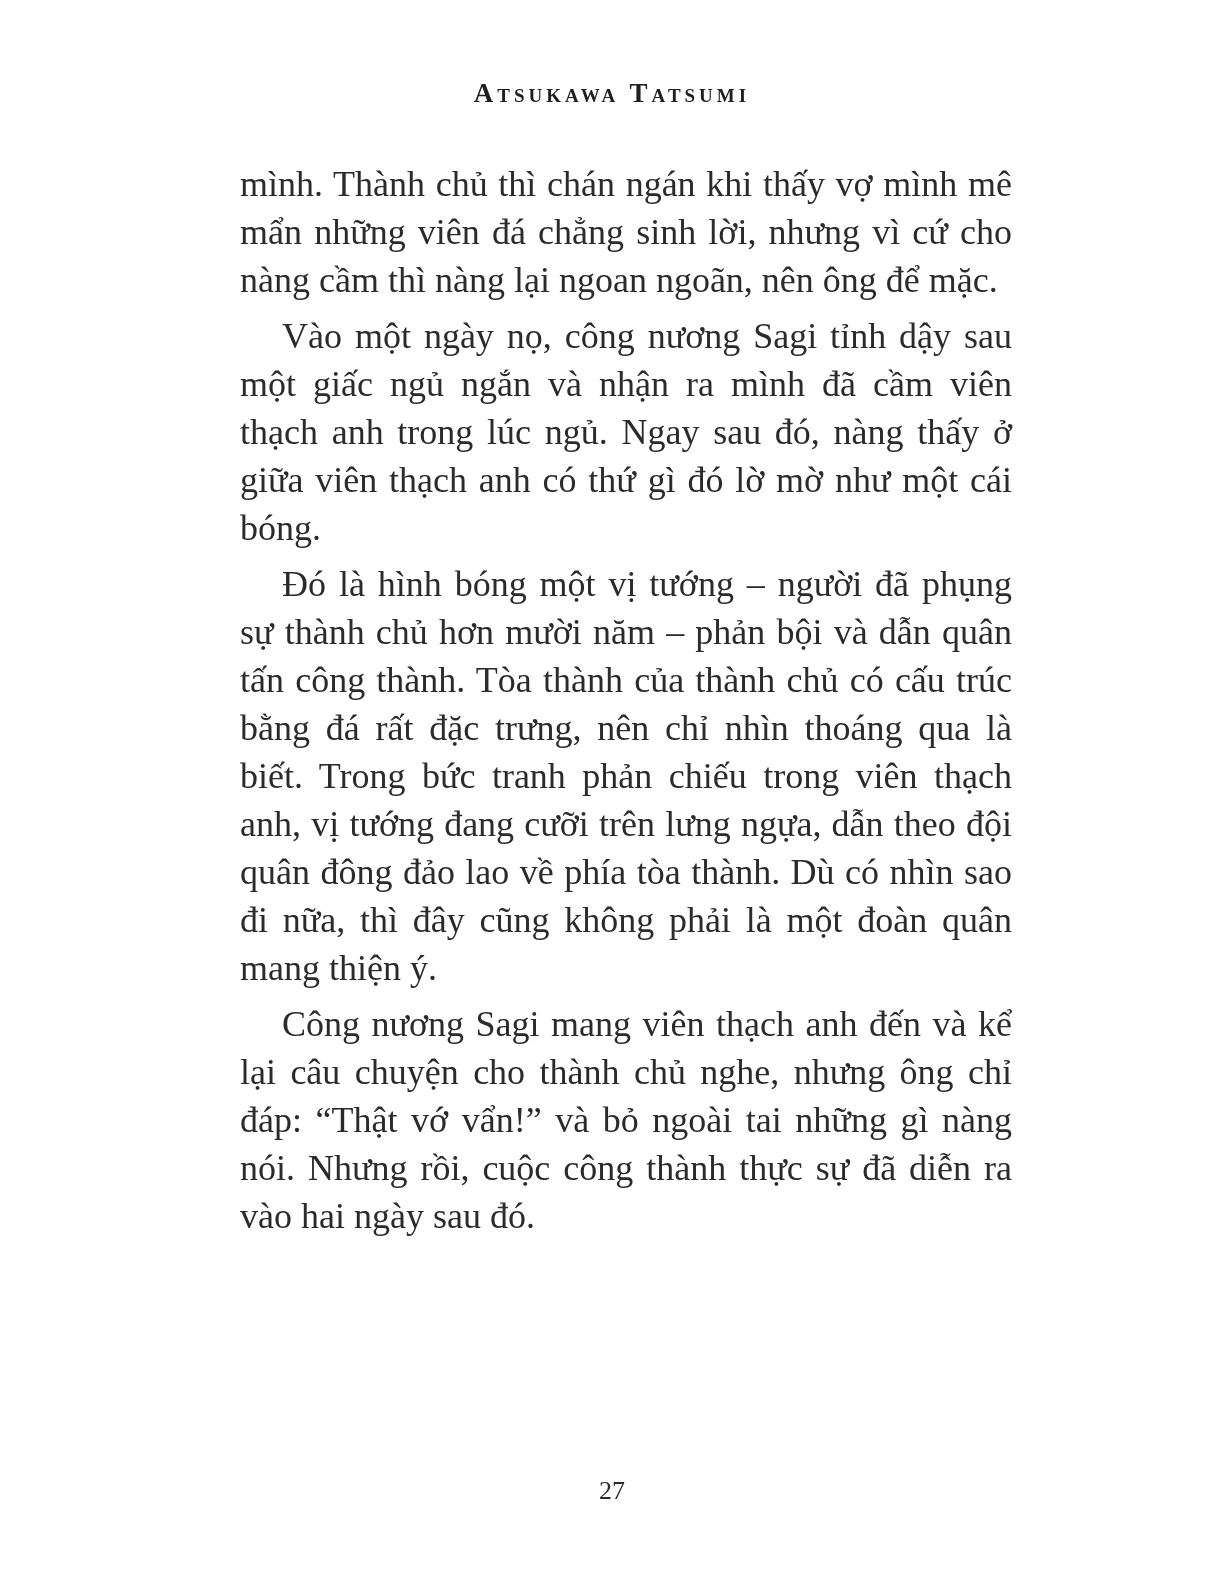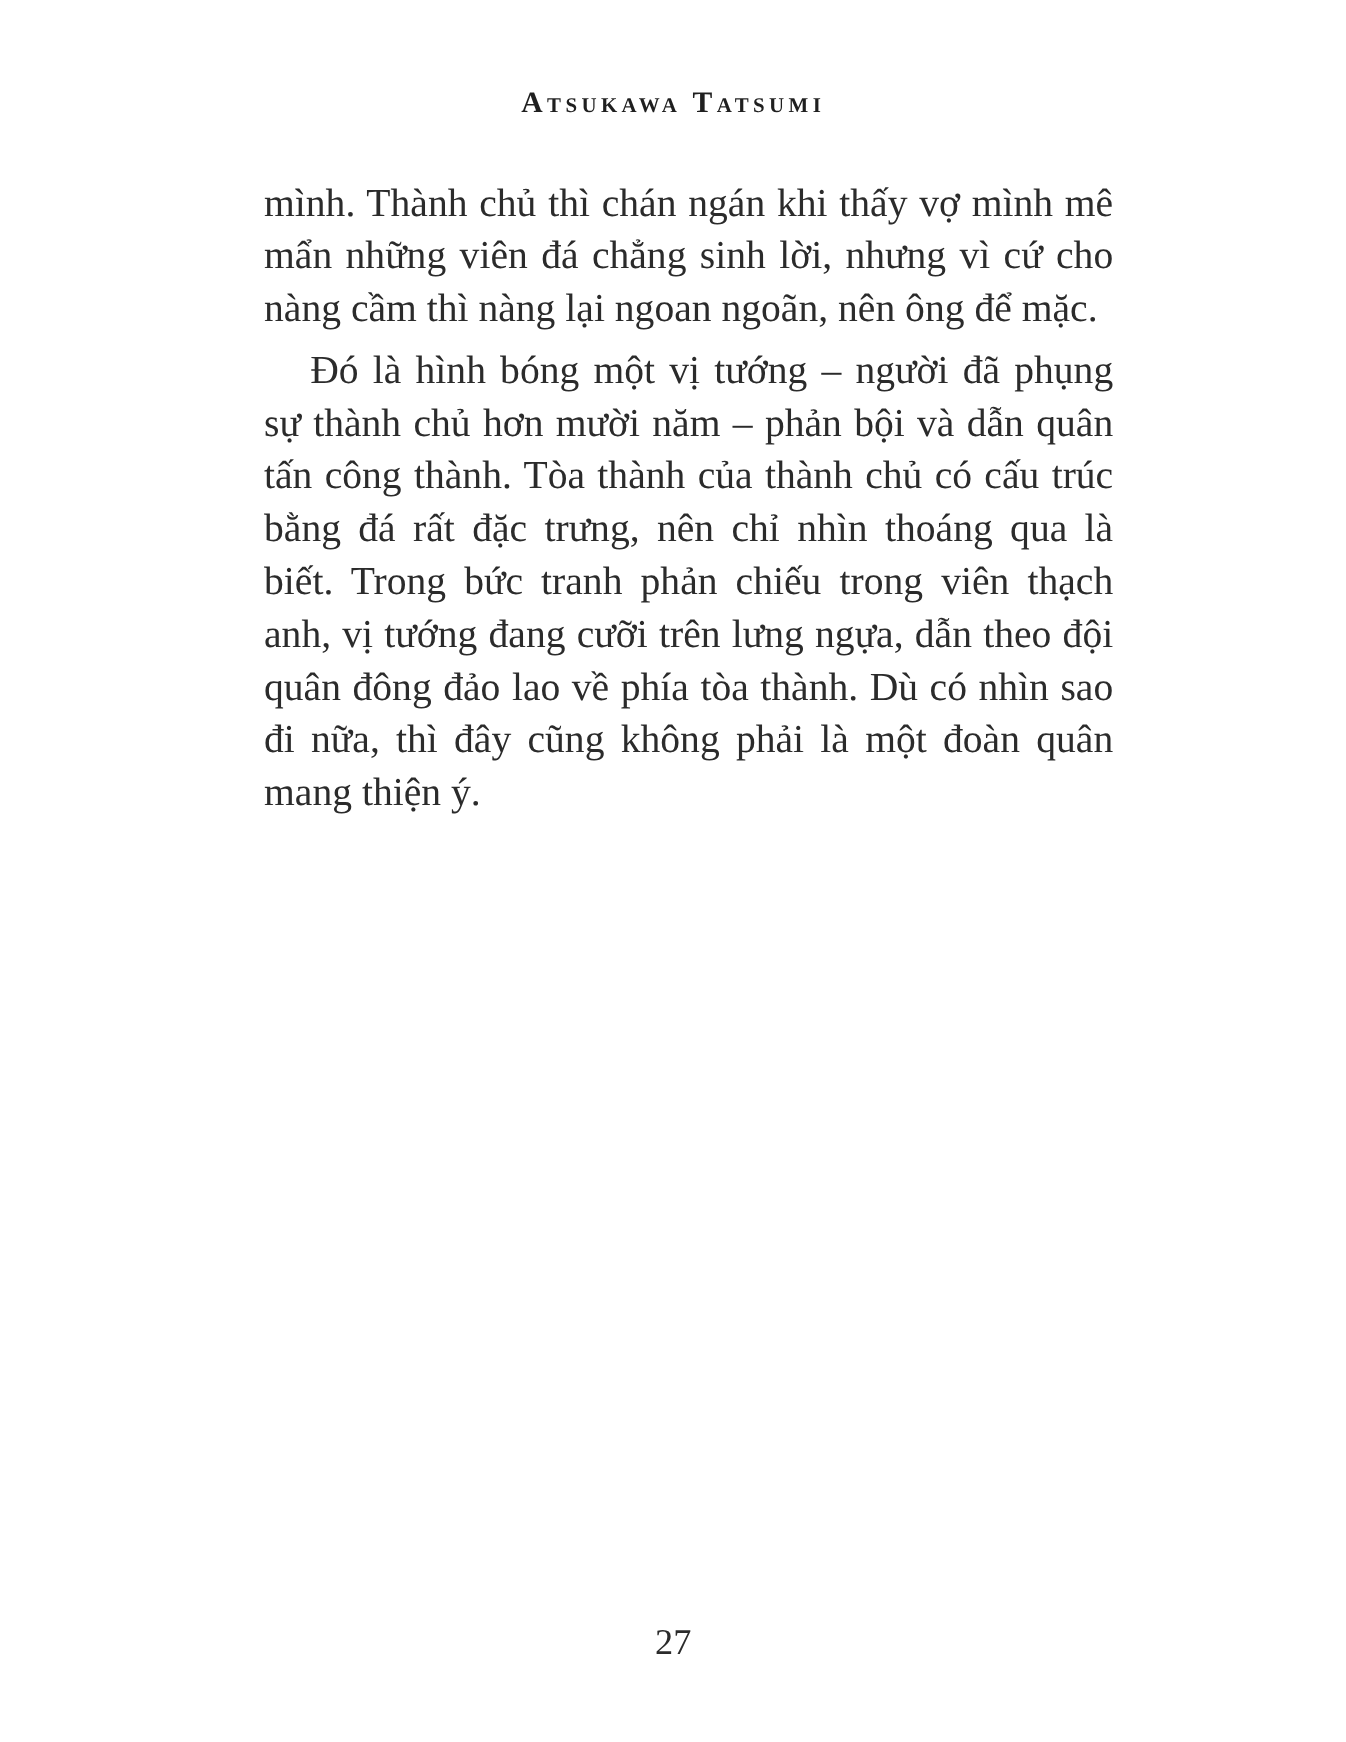--- a/index.html
+++ b/index.html
@@ -45,35 +45,37 @@
   }
   .body-text p.no-indent {
     text-indent: 0;
   }
   .page-footer {
     position: absolute;
     top: 1476px;
     left: 0;
     width: 100%;
     text-align: center;
-    font-size: 33px;
+    font-size: 26px;
     color: #2b2b2b;
   }
 </style>
 </head>
 <body>
 
 <div class="page">
 
   <div class="running-header">
     <span>Atsukawa Tatsumi</span>
   </div>
 
   <div class="body-text">
     <p class="no-indent">mình. Thành chủ thì chán ngán khi thấy vợ mình mê mẩn những viên đá chẳng sinh lời, nhưng vì cứ cho nàng cầm thì nàng lại ngoan ngoãn, nên ông để mặc.</p>
+    <p>Vào một ngày nọ, công nương Sagi tỉnh dậy sau một giấc ngủ ngắn và nhận ra mình đã cầm viên thạch anh trong lúc ngủ. Ngay sau đó, nàng thấy ở giữa viên thạch anh có thứ gì đó lờ mờ như một cái bóng.</p>
     <p>Đó là hình bóng một vị tướng – người đã phụng sự thành chủ hơn mười năm – phản bội và dẫn quân tấn công thành. Tòa thành của thành chủ có cấu trúc bằng đá rất đặc trưng, nên chỉ nhìn thoáng qua là biết. Trong bức tranh phản chiếu trong viên thạch anh, vị tướng đang cưỡi trên lưng ngựa, dẫn theo đội quân đông đảo lao về phía tòa thành. Dù có nhìn sao đi nữa, thì đây cũng không phải là một đoàn quân mang thiện ý.</p>
+    <p>Công nương Sagi mang viên thạch anh đến và kể lại câu chuyện cho thành chủ nghe, nhưng ông chỉ đáp: “Thật vớ vẩn!” và bỏ ngoài tai những gì nàng nói. Nhưng rồi, cuộc công thành thực sự đã diễn ra vào hai ngày sau đó.</p>
   </div>
 
   <div class="page-footer">
     <span>27</span>
   </div>
 
 </div>
 
 </body></html>

